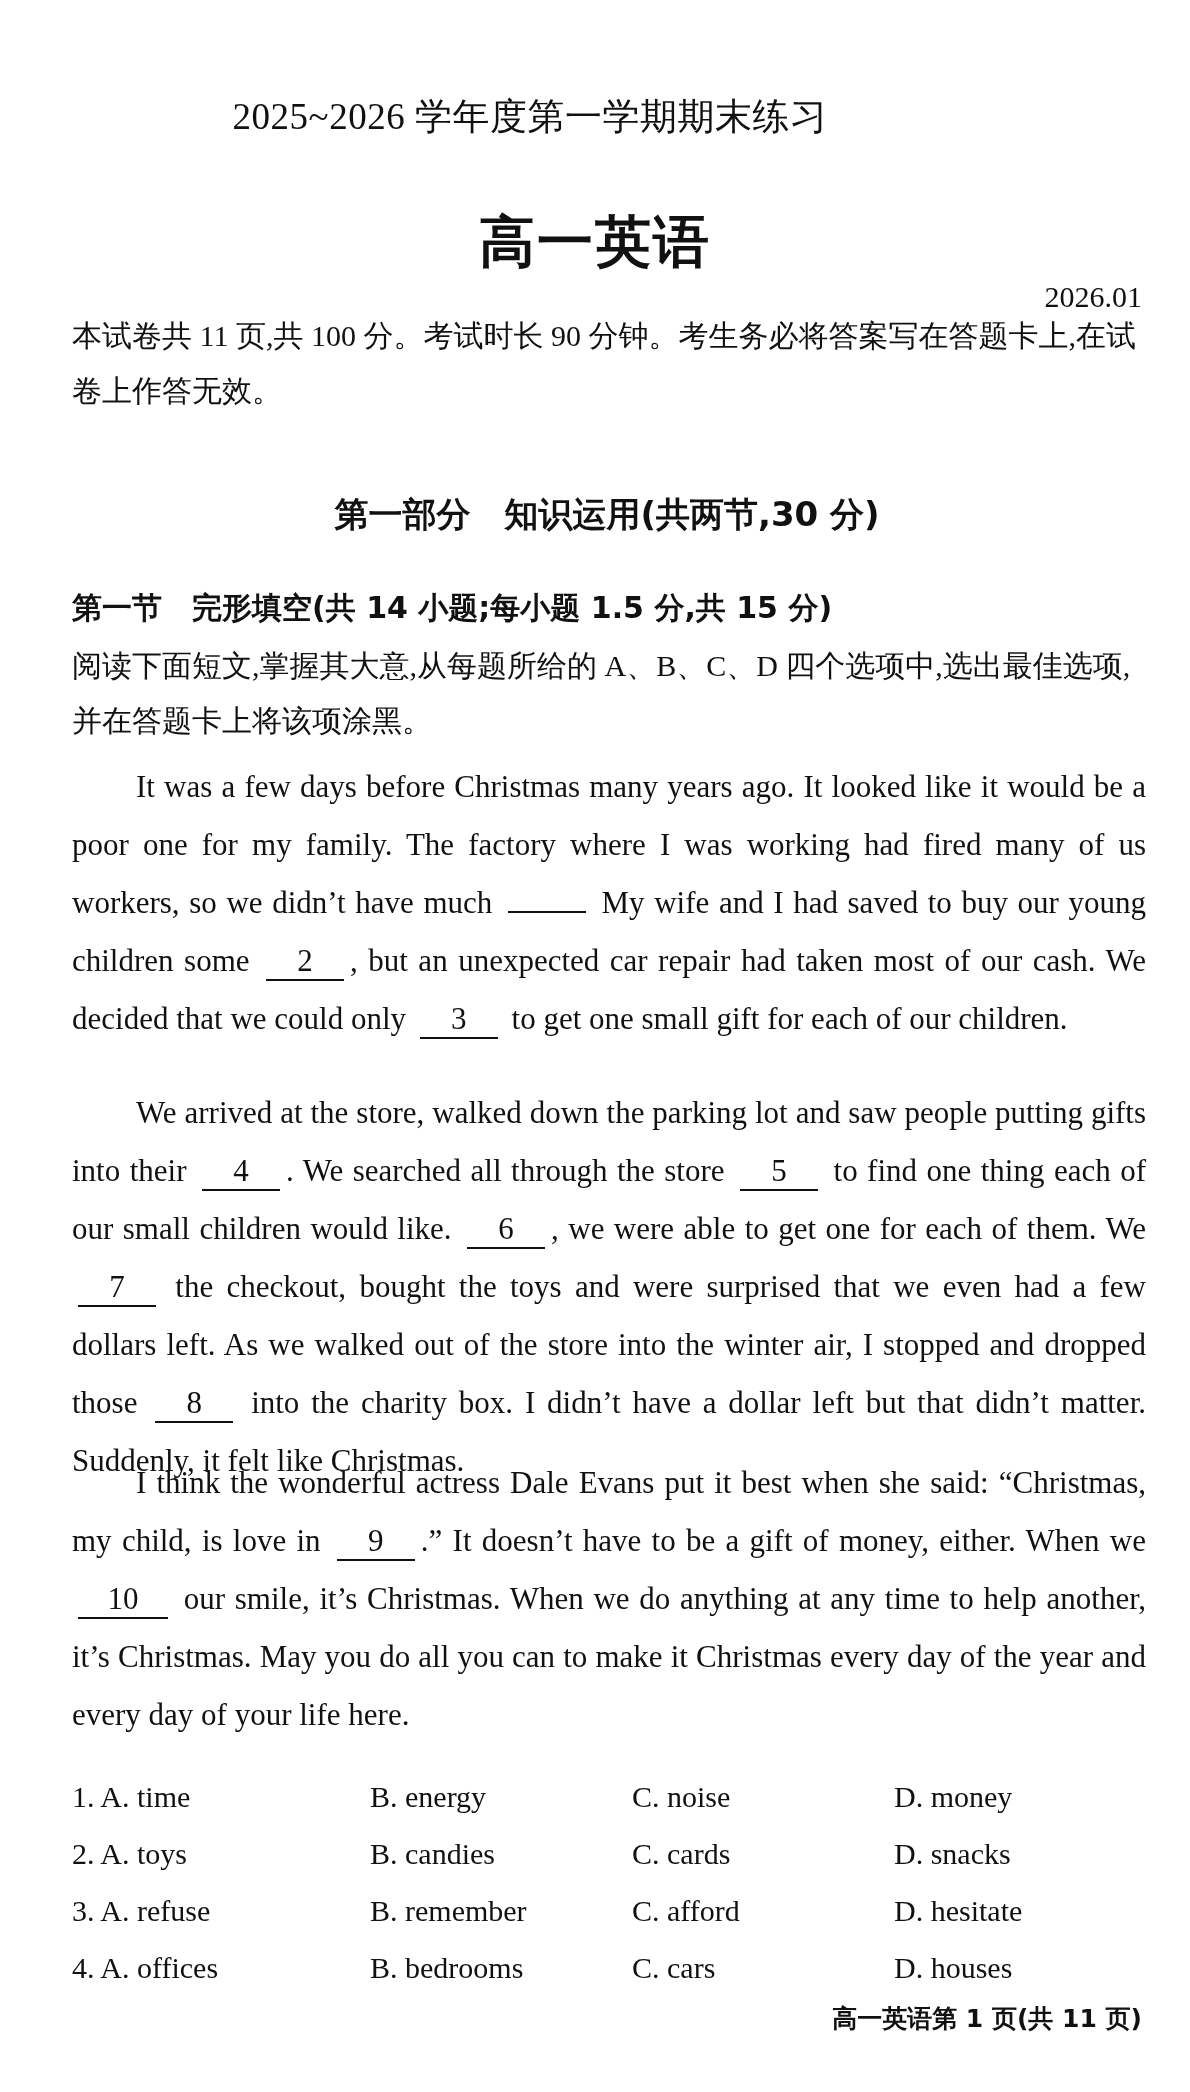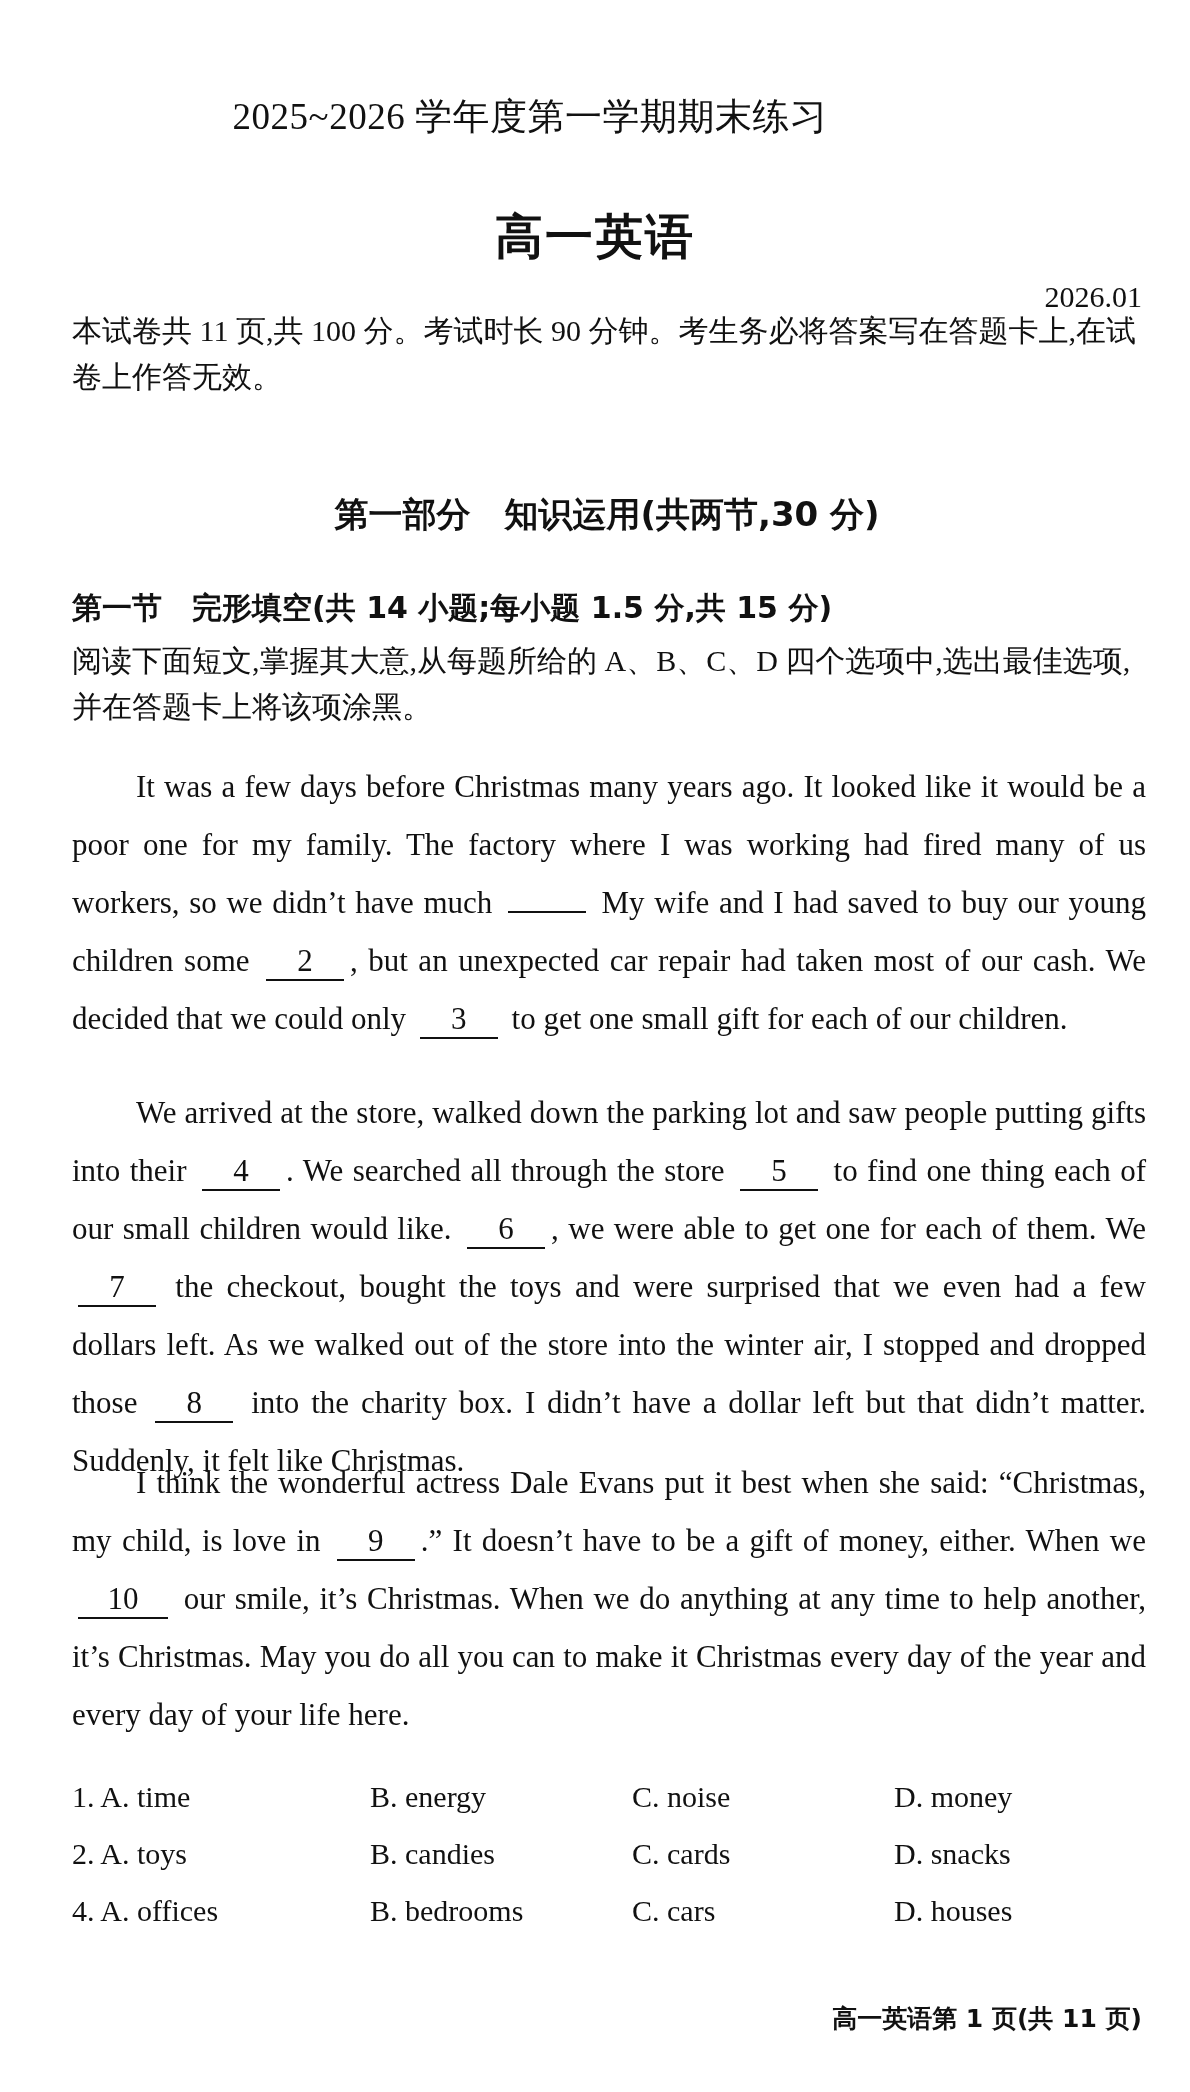--- a/index.html
+++ b/index.html
@@ -2,24 +2,24 @@
 <html><head>
 <meta charset="utf-8">
 <style>
   html, body { margin: 0; padding: 0; background: #ffffff; }
   body { width: 1190px; height: 2092px; position: relative; overflow: hidden; color: #111; }
   .serif { font-family: "Liberation Serif", "DejaVu Serif", serif; }
   .sans { font-family: "DejaVu Sans", "Liberation Sans", sans-serif; }
   .abs { position: absolute; }
 
   #exam-subtitle { left: 0; width: 1060px; top: 92px; text-align: center; font-size: 37px; letter-spacing: 0.5px; }
-  #exam-title { left: 0; width: 1190px; top: 205px; text-align: center; font-size: 48px; font-weight: bold; letter-spacing: 2px; }
+  #exam-title { left: 0; width: 1190px; top: 205px; text-align: center; font-size: 56px; font-weight: bold; letter-spacing: 2px; }
   #exam-date { right: 48px; top: 280px; font-size: 30px; }
 
-  .instr { left: 72px; width: 1074px; font-size: 30px; line-height: 46px; }
+  .instr { left: 72px; width: 1074px; font-size: 30px; line-height: 55px; }
   #notice { top: 308px; }
 
   #part-heading { left: 12px; width: 1190px; top: 492px; text-align: center; font-size: 34px; font-weight: bold; }
   #section-heading { left: 72px; top: 588px; font-size: 30px; font-weight: bold; }
   #section-instructions { top: 638px; }
 
   .passage { left: 72px; width: 1074px; font-size: 31px; line-height: 58px; text-align: justify; }
   .passage p { margin: 0; text-indent: 64px; }
   #para-1 { top: 758px; }
   #para-2 { top: 1084px; }
@@ -87,20 +87,26 @@
     <span>C. noise</span>
     <span>D. money</span>
   </div>
   <div class="opt-row">
     <span>2. A. toys</span>
     <span>B. candies</span>
     <span>C. cards</span>
     <span>D. snacks</span>
   </div>
   <div class="opt-row">
+    <span>3. A. refuse</span>
+    <span>B. remember</span>
+    <span>C. afford</span>
+    <span>D. hesitate</span>
+  </div>
+  <div class="opt-row">
     <span>4. A. offices</span>
     <span>B. bedrooms</span>
     <span>C. cars</span>
     <span>D. houses</span>
   </div>
 </div>
 
 <div id="page-footer" class="abs sans">高一英语第 1 页(共 11 页)</div>
 
 </body></html>

